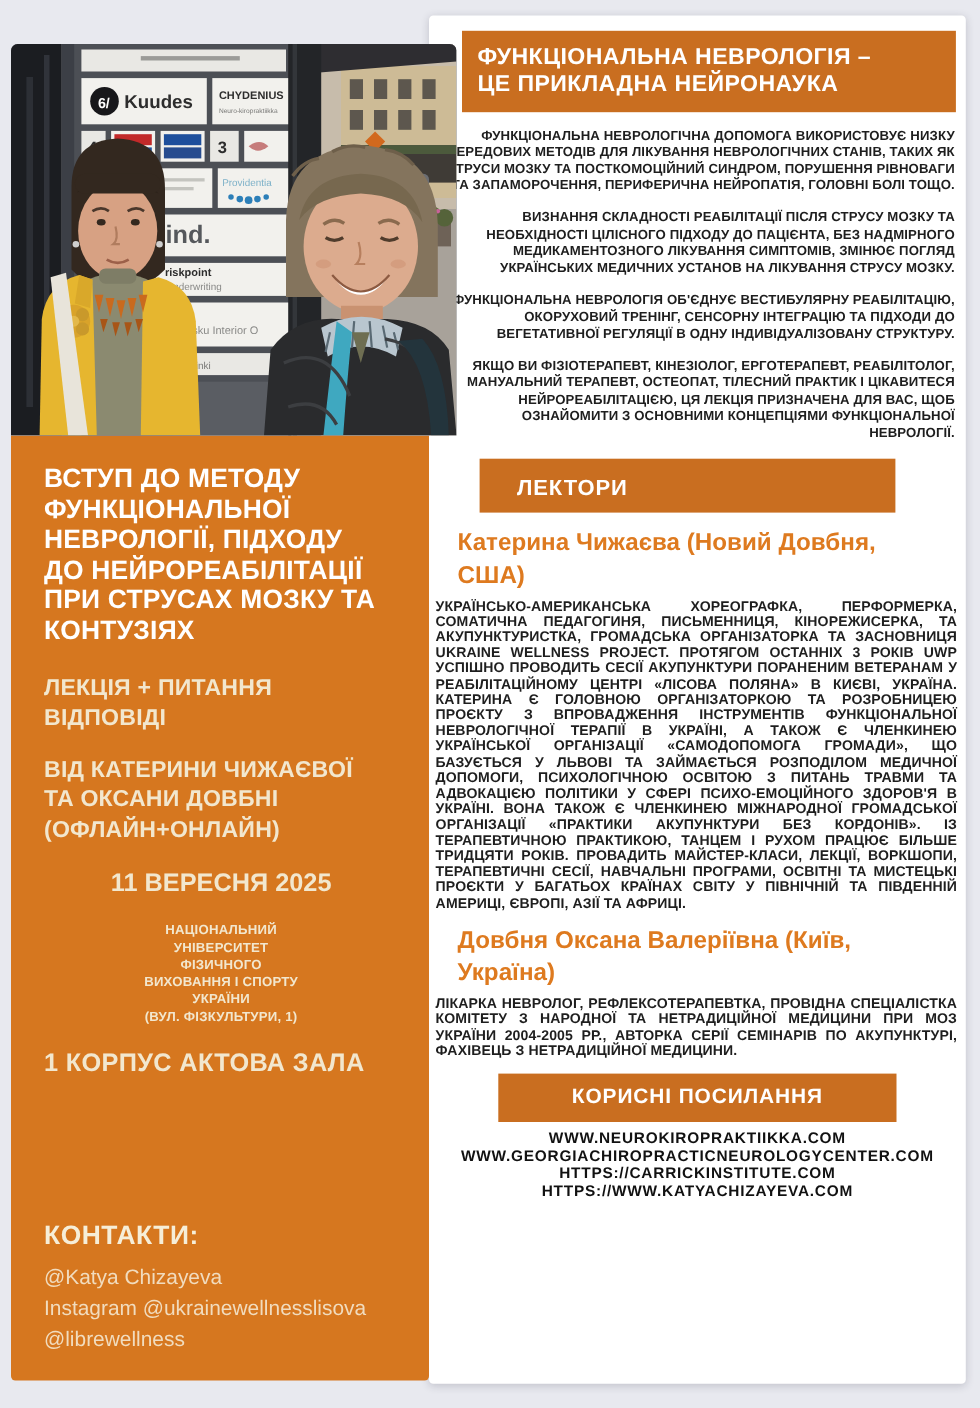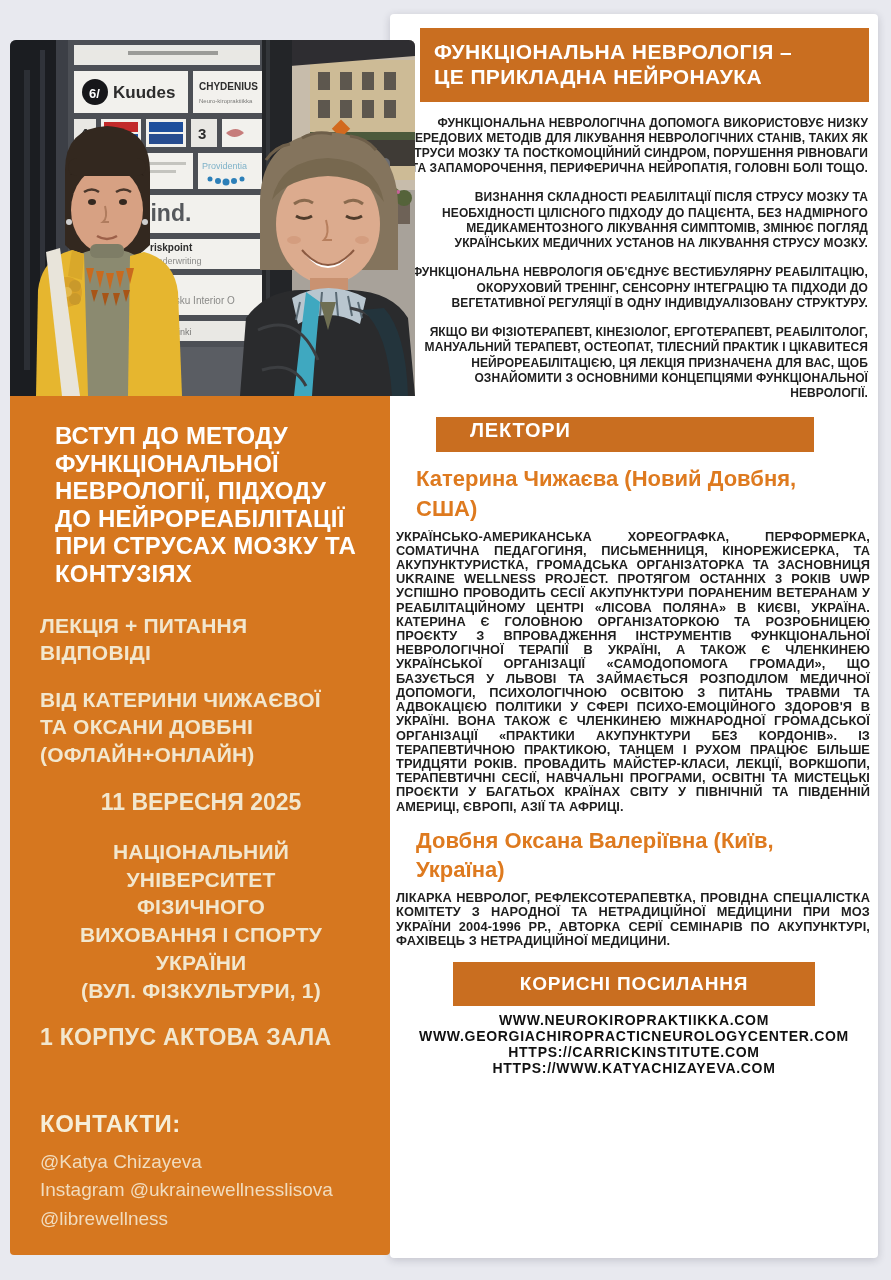--- a/index.html
+++ b/index.html
@@ -27,21 +27,21 @@
     letter-spacing:.4px;
   }
   .para{
     margin:14px 10px 0 8px;
     font-size:12px;font-weight:700;line-height:1.27;
     color:#1E1E1E;text-align:right;letter-spacing:.1px;
   }
   .lectors-box{
     margin:16px 0 0 46px;width:378px;box-sizing:border-box;
     background:#C96E20;color:#fff;
-    padding:2px 0 10px 34px;
+    padding:16px 0 10px 34px;
     font-size:20px;font-weight:700;letter-spacing:.8px;
   }
   .lecturer-name{
     margin:12px 0 4px 26px;
     color:#DE7A1F;font-size:22px;font-weight:700;line-height:1.35;
   }
   .bio{
     margin:6px 8px 0 6px;
     font-size:12.8px;font-weight:700;line-height:1.11;
     color:#1E1E1E;text-align:justify;letter-spacing:.1px;
@@ -65,37 +65,37 @@
   }
   .photo svg{display:block;width:100%;height:100%;}
 
   
   .orange-panel{
     position:absolute;left:10px;top:396px;width:380px;height:859px;
     background:#D6771F;z-index:2;border-radius:0 0 4px 4px;
     box-sizing:border-box;padding:26px 28px 0 30px;
   }
   .ev-title{
-    margin:0 0 24px 15px;width:312px;
+    margin:0 0 24px 0;width:312px;
     color:#FFFFFF;font-size:24px;font-weight:700;line-height:1.15;
     letter-spacing:.2px;
   }
   .ev-sub{
     width:300px;color:#F2E7CE;
     font-size:21px;font-weight:700;line-height:1.3;
     margin-bottom:20px;letter-spacing:.2px;
   }
   .ev-datetime{
     text-align:center;color:#F2E7CE;
     font-size:23px;font-weight:700;line-height:1.3;
     margin:16px 0 20px 0;
   }
   .ev-venue{
     text-align:center;color:#F2E7CE;
-    font-size:21px;font-weight:700;line-height:1.32;
+    font-size:12px;font-weight:700;line-height:1.32;
     margin-bottom:20px;letter-spacing:.2px;
   }
   .ev-hall{
     color:#F2E7CE;font-size:23px;font-weight:700;letter-spacing:.3px;
   }
   .contacts{position:absolute;left:30px;right:26px;bottom:22px;margin-top:21px;}
   .contacts-title{
     color:#F6EED8;font-size:24px;font-weight:700;margin-bottom:10px;letter-spacing:.5px;
   }
   .contact-line{
@@ -124,21 +124,21 @@
     <div class="lectors-box">
       <span>ЛЕКТОРИ</span>
     </div>
 
     <div class="lecturer-name pre">Катерина Чижаєва (Новий Довбня,
 США)</div>
     <div class="bio">УКРАЇНСЬКО-АМЕРИКАНСЬКА ХОРЕОГРАФКА, ПЕРФОРМЕРКА, СОМАТИЧНА ПЕДАГОГИНЯ, ПИСЬМЕННИЦЯ, КІНОРЕЖИСЕРКА, ТА АКУПУНКТУРИСТКА, ГРОМАДСЬКА ОРГАНІЗАТОРКА ТА ЗАСНОВНИЦЯ UKRAINE WELLNESS PROJECT. ПРОТЯГОМ ОСТАННІХ 3 РОКІВ UWP УСПІШНО ПРОВОДИТЬ СЕСІЇ АКУПУНКТУРИ ПОРАНЕНИМ ВЕТЕРАНАМ У РЕАБІЛІТАЦІЙНОМУ ЦЕНТРІ «ЛІСОВА ПОЛЯНА» В КИЄВІ, УКРАЇНА. КАТЕРИНА Є ГОЛОВНОЮ ОРГАНІЗАТОРКОЮ ТА РОЗРОБНИЦЕЮ ПРОЄКТУ З ВПРОВАДЖЕННЯ ІНСТРУМЕНТІВ ФУНКЦІОНАЛЬНОЇ НЕВРОЛОГІЧНОЇ ТЕРАПІЇ В УКРАЇНІ, А ТАКОЖ Є ЧЛЕНКИНЕЮ УКРАЇНСЬКОЇ ОРГАНІЗАЦІЇ «САМОДОПОМОГА ГРОМАДИ», ЩО БАЗУЄТЬСЯ У ЛЬВОВІ ТА ЗАЙМАЄТЬСЯ РОЗПОДІЛОМ МЕДИЧНОЇ ДОПОМОГИ, ПСИХОЛОГІЧНОЮ ОСВІТОЮ З ПИТАНЬ ТРАВМИ ТА АДВОКАЦІЄЮ ПОЛІТИКИ У СФЕРІ ПСИХО-ЕМОЦІЙНОГО ЗДОРОВ'Я В УКРАЇНІ. ВОНА ТАКОЖ Є ЧЛЕНКИНЕЮ МІЖНАРОДНОЇ ГРОМАДСЬКОЇ ОРГАНІЗАЦІЇ «ПРАКТИКИ АКУПУНКТУРИ БЕЗ КОРДОНІВ». ІЗ ТЕРАПЕВТИЧНОЮ ПРАКТИКОЮ, ТАНЦЕМ І РУХОМ ПРАЦЮЄ БІЛЬШЕ ТРИДЦЯТИ РОКІВ. ПРОВАДИТЬ МАЙСТЕР-КЛАСИ, ЛЕКЦІЇ, ВОРКШОПИ, ТЕРАПЕВТИЧНІ СЕСІЇ, НАВЧАЛЬНІ ПРОГРАМИ, ОСВІТНІ ТА МИСТЕЦЬКІ ПРОЄКТИ У БАГАТЬОХ КРАЇНАХ СВІТУ У ПІВНІЧНІЙ ТА ПІВДЕННІЙ АМЕРИЦІ, ЄВРОПІ, АЗІЇ ТА АФРИЦІ.</div>
 
     <div class="lecturer-name pre">Довбня Оксана Валеріївна (Київ,
 Україна)</div>
-    <div class="bio">ЛІКАРКА НЕВРОЛОГ, РЕФЛЕКСОТЕРАПЕВТКА, ПРОВІДНА СПЕЦІАЛІСТКА КОМІТЕТУ З НАРОДНОЇ ТА НЕТРАДИЦІЙНОЇ МЕДИЦИНИ ПРИ МОЗ УКРАЇНИ 2004-1996 РР., АВТОРКА СЕРІЇ СЕМІНАРІВ ПО АКУПУНКТУРІ, ФАХІВЕЦЬ З НЕТРАДИЦІЙНОЇ МЕДИЦИНИ.</div>
+    <div class="bio">ЛІКАРКА НЕВРОЛОГ, РЕФЛЕКСОТЕРАПЕВТКА, ПРОВІДНА СПЕЦІАЛІСТКА КОМІТЕТУ З НАРОДНОЇ ТА НЕТРАДИЦІЙНОЇ МЕДИЦИНИ ПРИ МОЗ УКРАЇНИ 2004-2005 РР., АВТОРКА СЕРІЇ СЕМІНАРІВ ПО АКУПУНКТУРІ, ФАХІВЕЦЬ З НЕТРАДИЦІЙНОЇ МЕДИЦИНИ.</div>
 
     <div class="links-box">
       <span>КОРИСНІ ПОСИЛАННЯ</span>
     </div>
     <div class="links">
       <div class="link">WWW.NEUROKIROPRAKTIIKKA.COM</div>
       <div class="link">WWW.GEORGIACHIROPRACTICNEUROLOGYCENTER.COM</div>
       <div class="link">HTTPS://CARRICKINSTITUTE.COM</div>
       <div class="link">HTTPS://WWW.KATYACHIZAYEVA.COM</div>
     </div>

